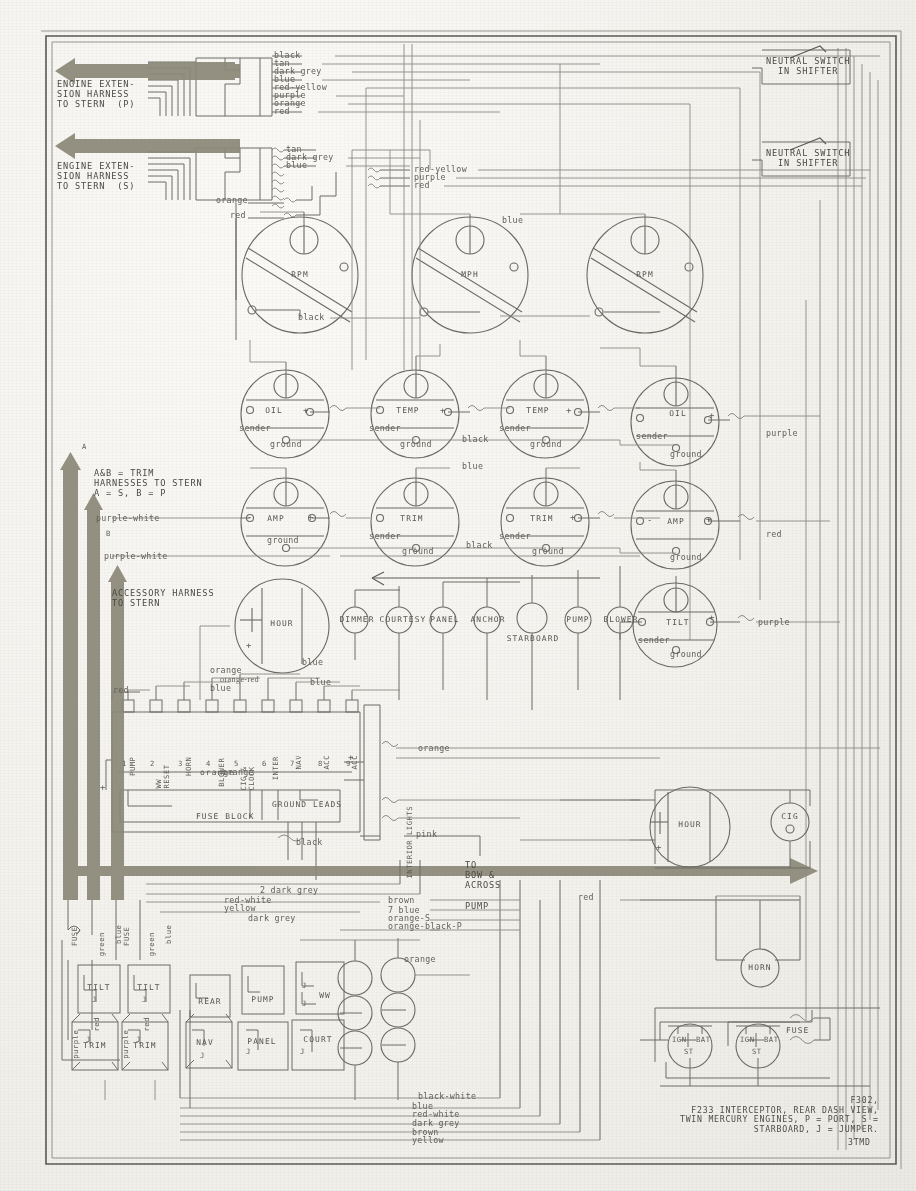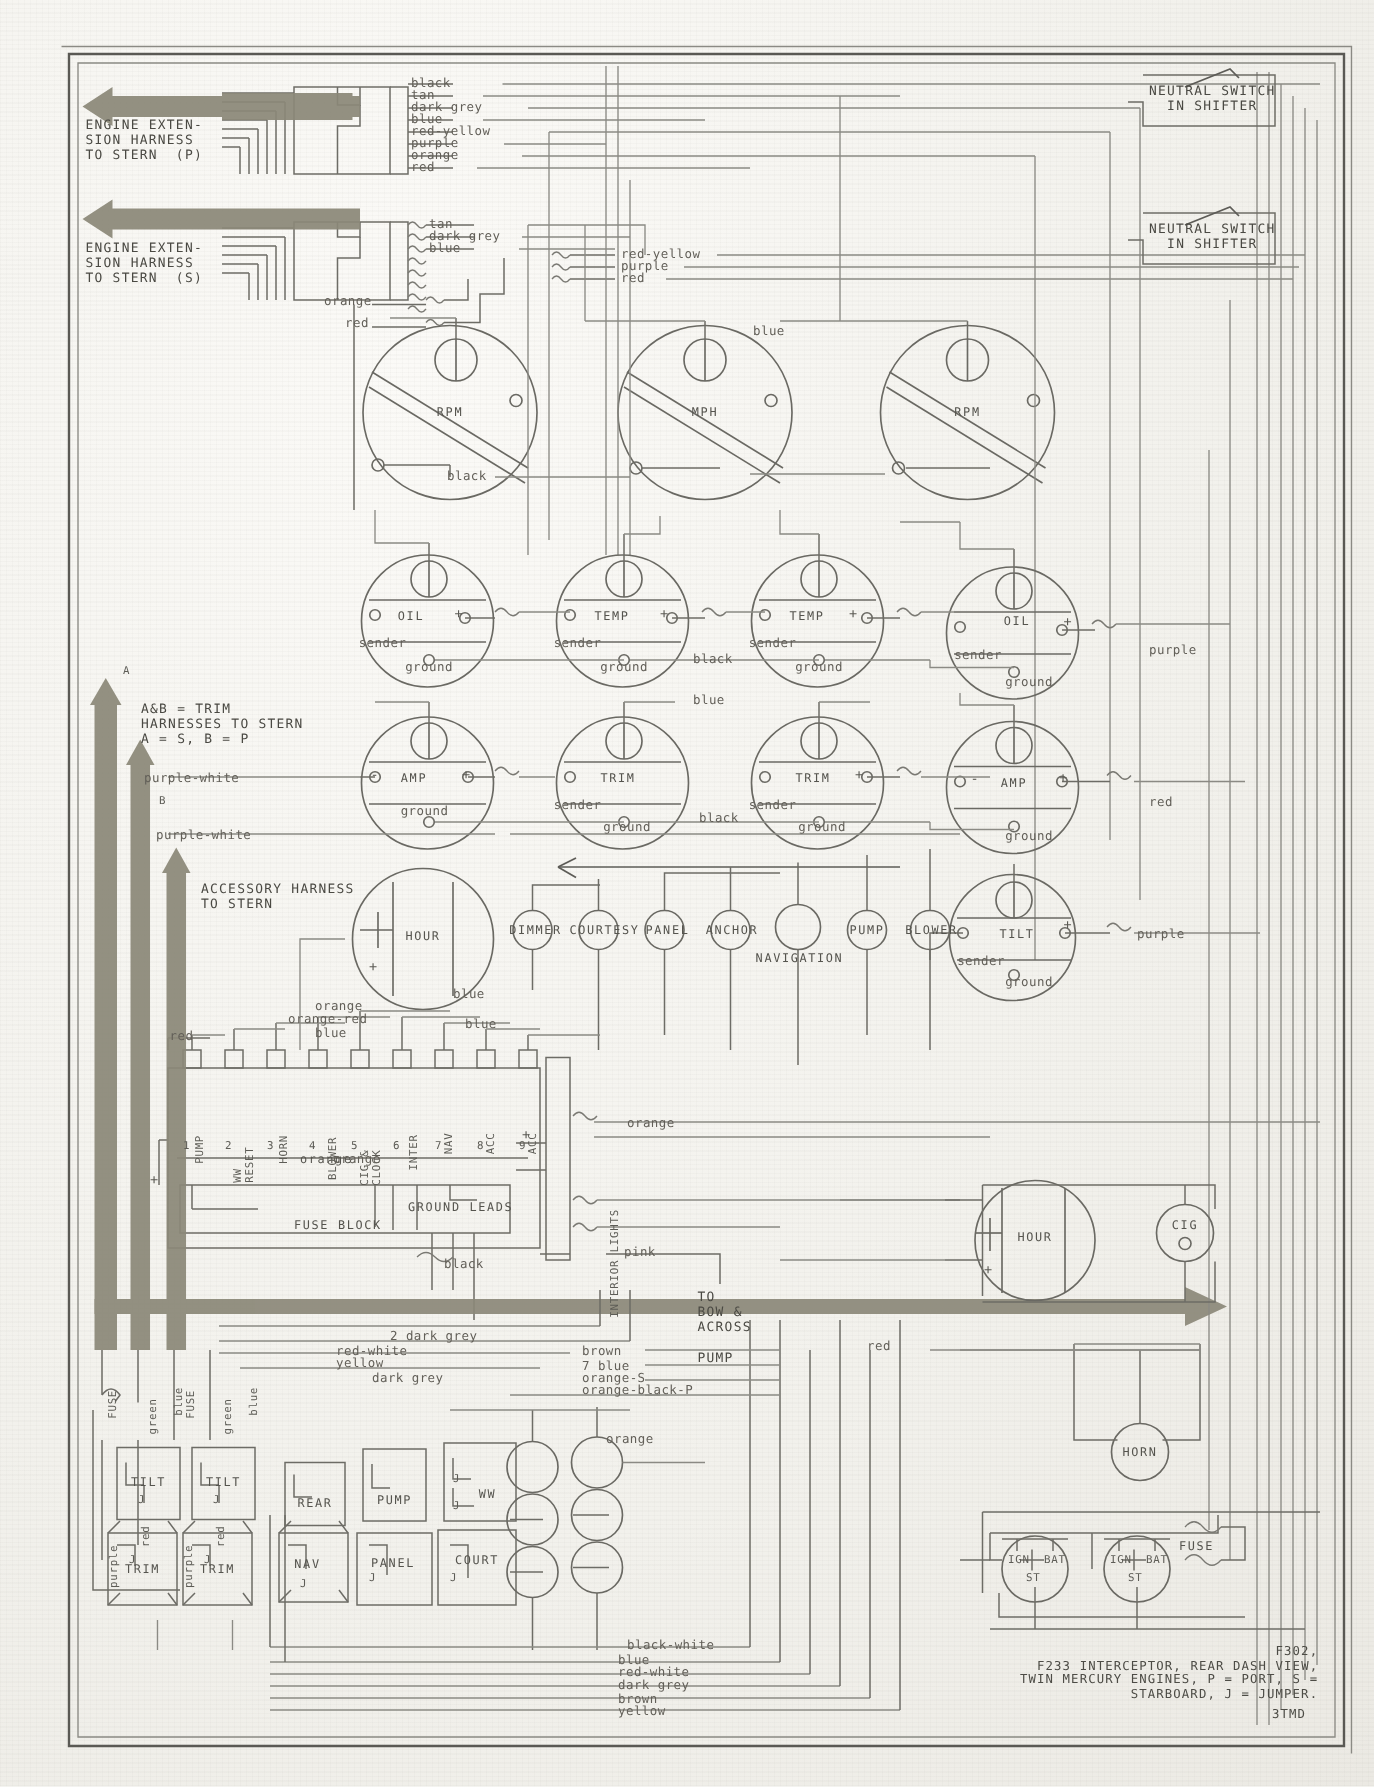--- a/index.html
+++ b/index.html
@@ -454,21 +454,21 @@
 <span>TO STERN  (P)</span></div>
 
 <div class="t hd" style="left:57px;top:161px;"><span>ENGINE EXTEN-</span>
 <span>SION HARNESS</span>
 <span>TO STERN  (S)</span></div>
 
 <div class="t hd" style="left:94px;top:468px;"><span>A&amp;B = TRIM</span>
 <span>HARNESSES TO STERN</span>
 <span>A = S, B = P</span></div>
 
-<div class="t hd" style="left:112px;top:588px;padding-left:22px;"><span>ACCESSORY HARNESS</span>
+<div class="t hd" style="left:112px;top:588px;"><span>ACCESSORY HARNESS</span>
 <span>TO STERN</span></div>
 
 <div class="t tiny" style="left:82px;top:443px;">A</div>
 <div class="t tiny" style="left:106px;top:530px;">B</div>
 
 <div class="t hd" style="left:465px;top:860px;"><span>TO</span>
 <span>BOW &amp;</span>
 <span>ACROSS</span>
 
 <span>PUMP</span></div>
@@ -553,35 +553,35 @@
 <div class="t w" style="left:96px;top:514px;">purple-white</div>
 <div class="t w" style="left:104px;top:552px;">purple-white</div>
 
 <div class="t gl ctr" style="left:282px;top:624px;">HOUR</div>
 <div class="t plus" style="left:246px;top:640px;">+</div>
 
 <div class="t gl ctr" style="left:357px;top:620px;">DIMMER</div>
 <div class="t gl ctr" style="left:403px;top:620px;">COURTESY</div>
 <div class="t gl ctr" style="left:445px;top:620px;">PANEL</div>
 <div class="t gl ctr" style="left:488px;top:620px;">ANCHOR</div>
-<div class="t gl ctr" style="left:533px;top:639px;">NAVIGATION</div>
+<div class="t gl ctr" style="left:533px;top:639px;">STARBOARD</div>
 <div class="t gl ctr" style="left:578px;top:620px;">PUMP</div>
 <div class="t gl ctr" style="left:621px;top:620px;">BLOWER</div>
 
 <div class="t gl ctr" style="left:678px;top:623px;">TILT</div>
 <div class="t w ctr" style="left:654px;top:641px;">sender</div>
 <div class="t w ctr" style="left:686px;top:655px;">ground</div>
 <div class="t plus" style="left:709px;top:612px;">+</div>
 <div class="t w" style="left:758px;top:618px;">purple</div>
 
 <div class="t w" style="left:113px;top:686px;">red</div>
 <div class="t w" style="left:310px;top:678px;">blue</div>
 <div class="t w" style="left:302px;top:658px;">blue</div>
 <div class="t w" style="left:210px;top:666px;">orange</div>
-<div class="t w" style="left:192px;top:675px;">orange-red</div>
+<div class="t w" style="left:220px;top:675px;font-family:Liberation Serif, serif;">orange-red</div>
 <div class="t w" style="left:210px;top:684px;">blue</div>
 
 <div class="t gl" style="left:200px;top:768px;">orange</div>
 <div class="t gl" style="left:196px;top:812px;">FUSE BLOCK</div>
 <div class="t gl" style="left:272px;top:800px;">GROUND LEADS</div>
 <div class="t plus" style="left:100px;top:782px;">+</div>
 <div class="t plus" style="left:348px;top:752px;">+</div>
 
 <div class="t tiny rot90" style="left:124px;top:762px;">PUMP</div>
 <div class="t tiny rot90" style="left:151px;top:768px;" style2=""><span>WW

